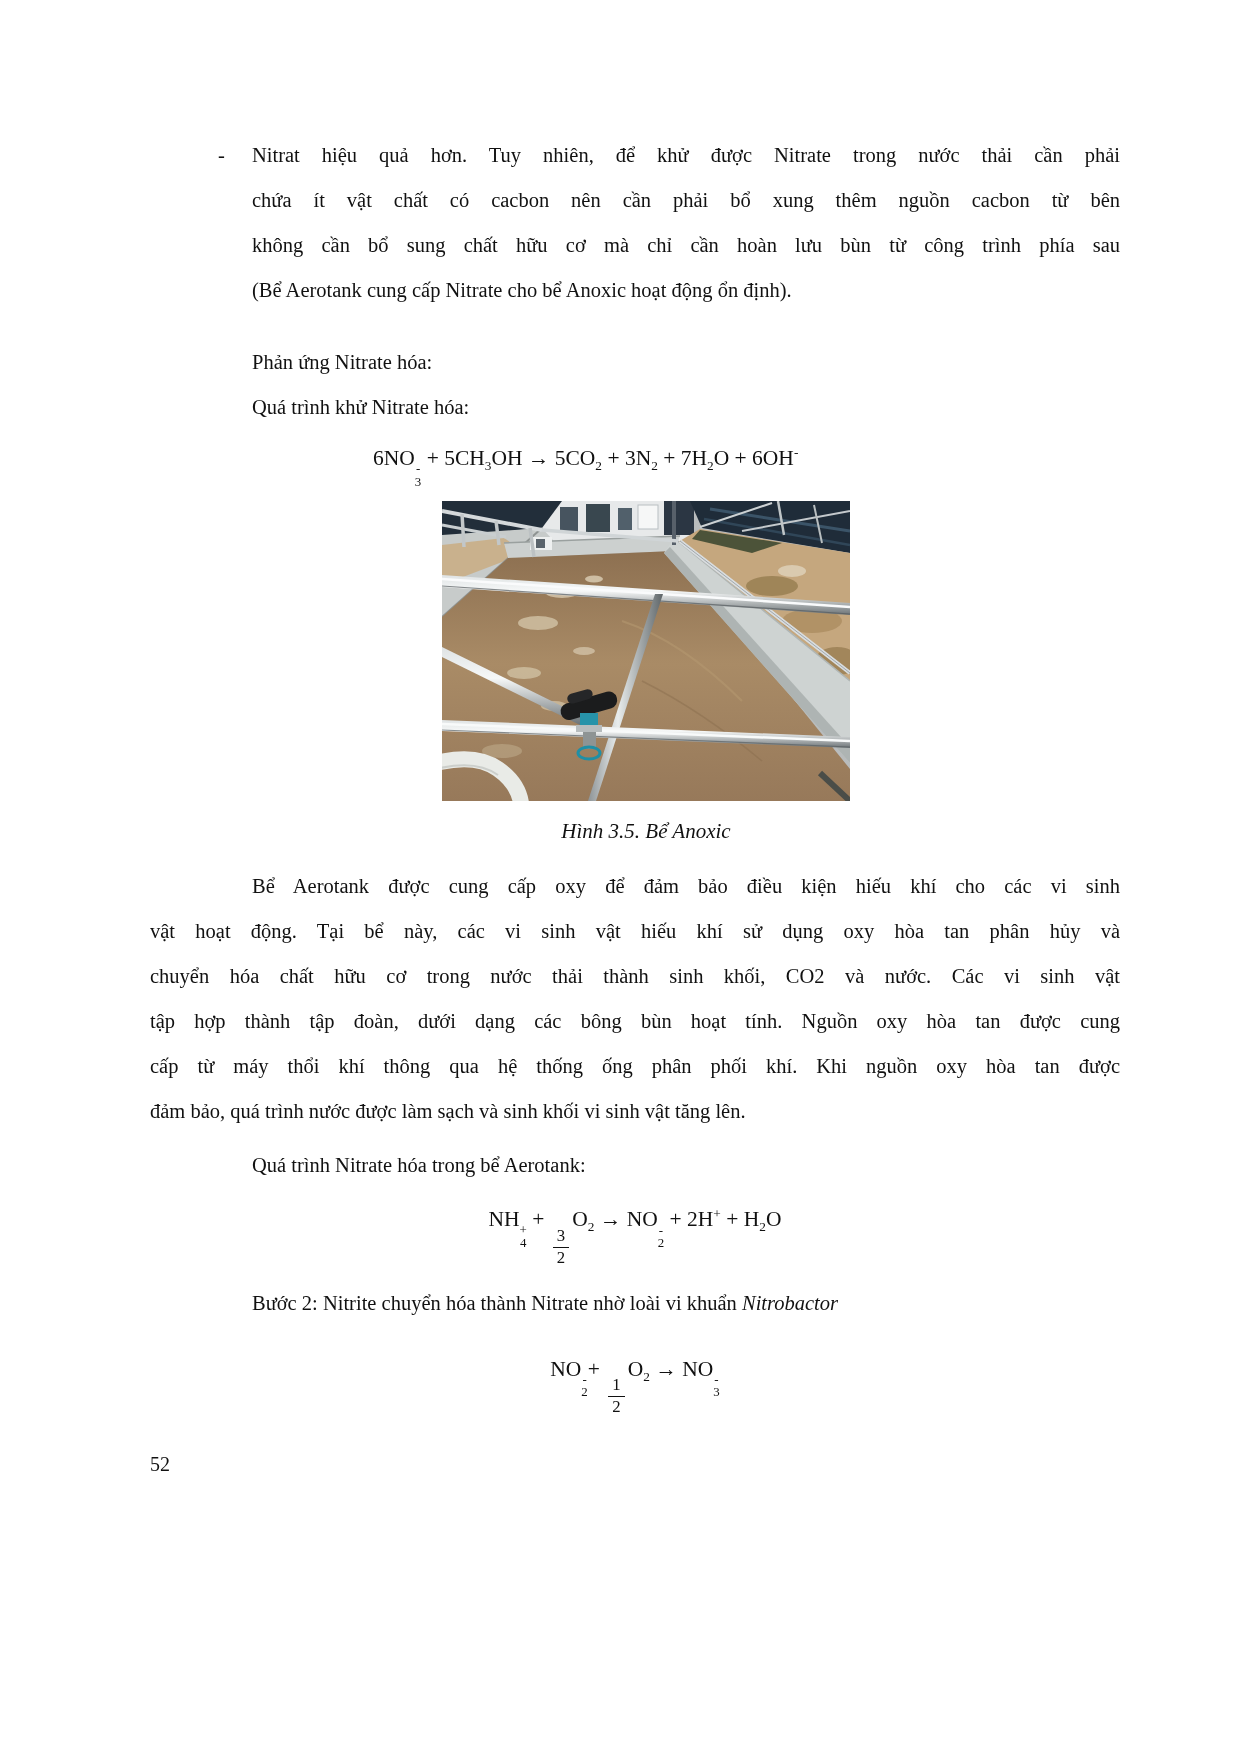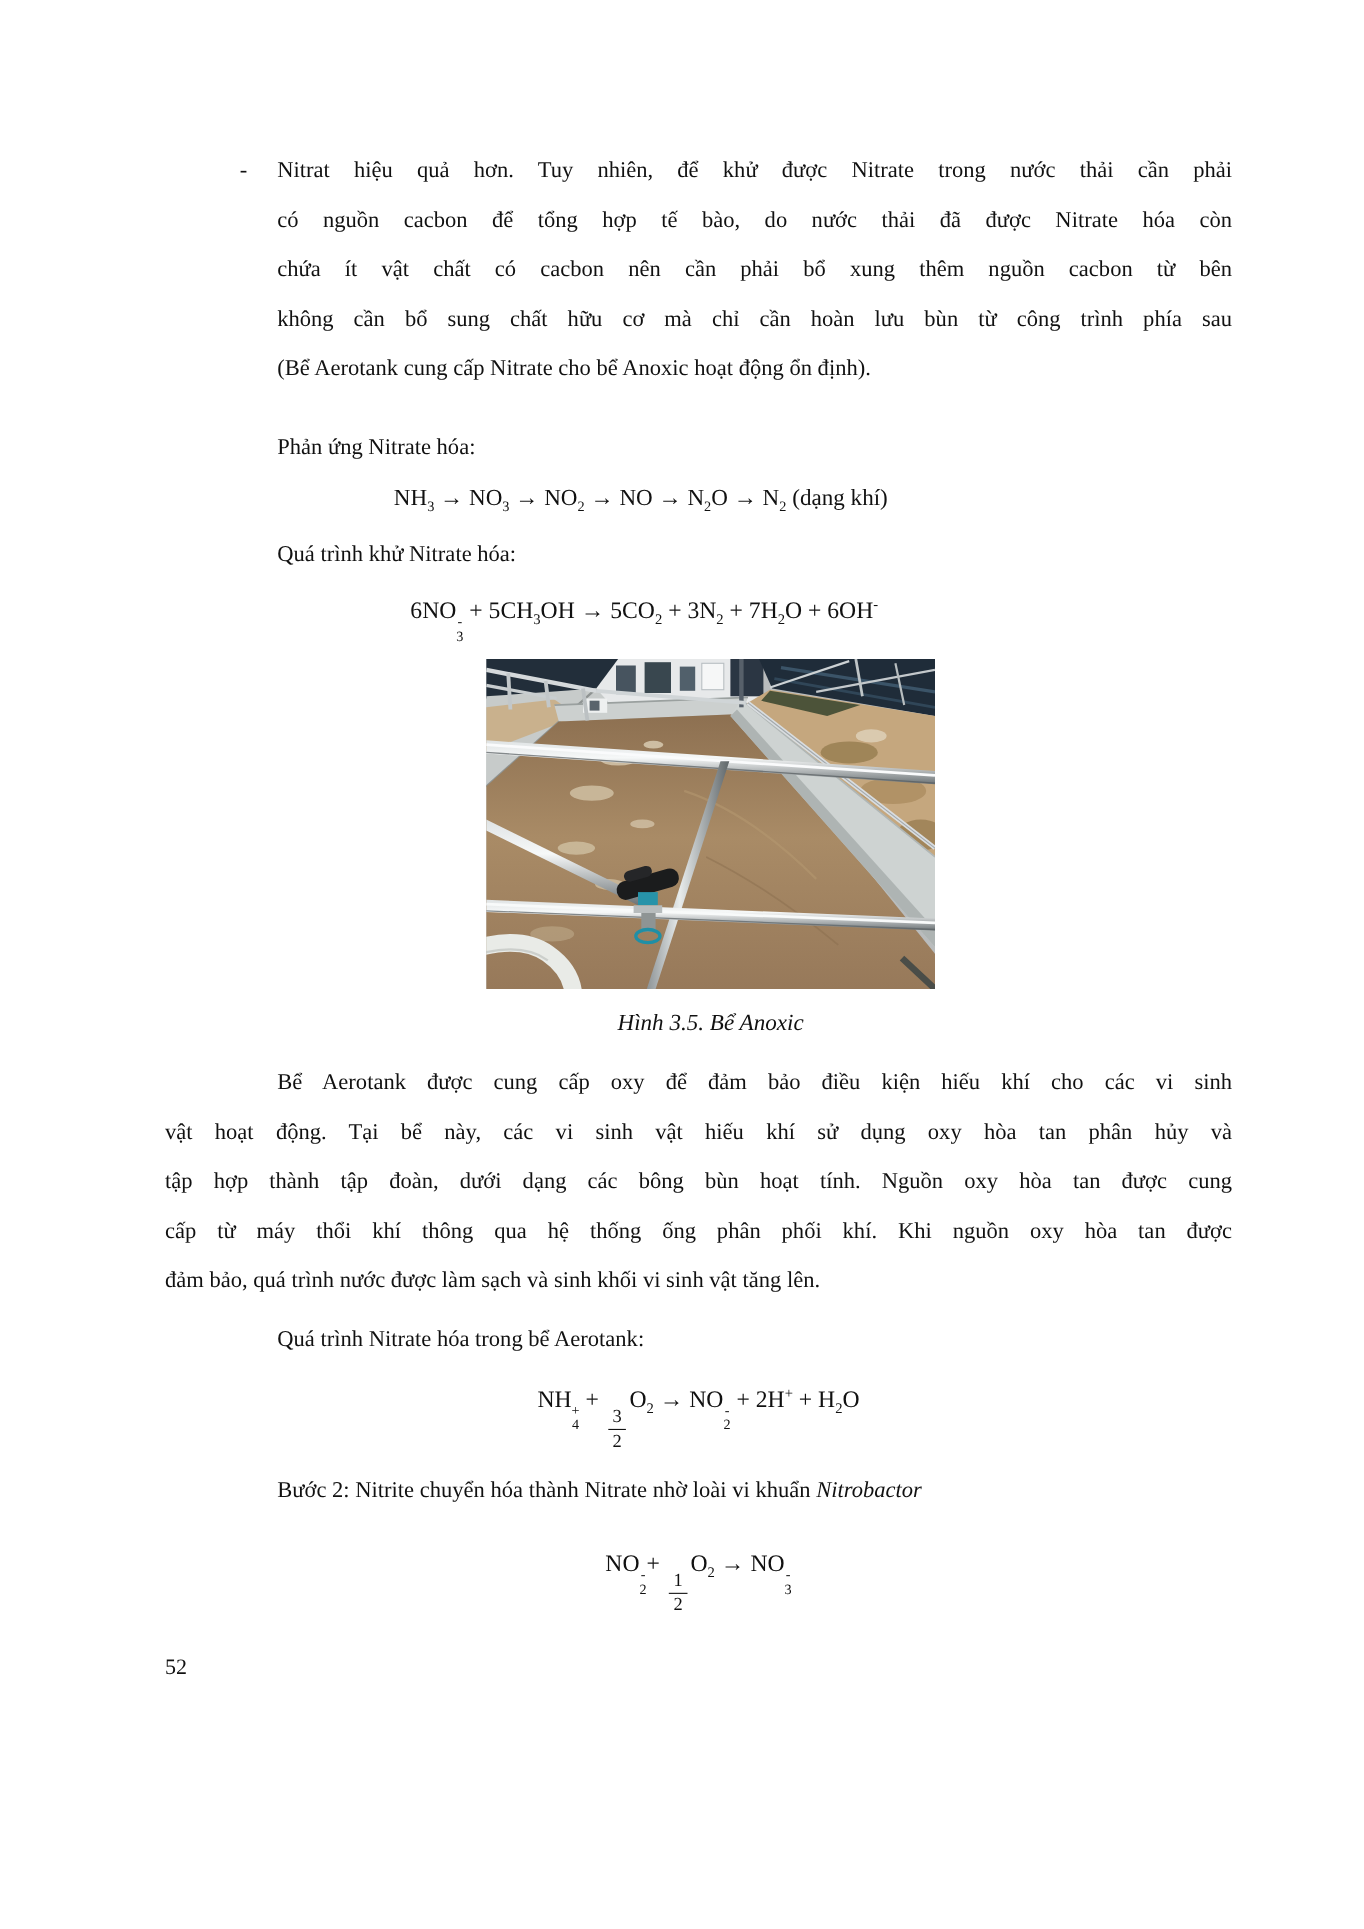--- a/index.html
+++ b/index.html
@@ -41,30 +41,28 @@
 </head>
 <body>
 
 <div class="page">
   <div class="content">
 
     <div class="bullet-item">
       <span class="bullet-marker">-</span>
       <div class="bullet-text">
           <div class="tline j"><span>Nitrat hiệu quả hơn. Tuy nhiên, để khử được Nitrate trong nước thải cần phải</span></div>
-          <div class="tline j"><span>có nguồn cacbon để tổng hợp tế bào, do nước thải đã được Nitrate hóa còn</span></div>
           <div class="tline j"><span>chứa ít vật chất có cacbon nên cần phải bổ xung thêm nguồn cacbon từ bên</span></div>
           <div class="tline j"><span>không cần bổ sung chất hữu cơ mà chỉ cần hoàn lưu bùn từ công trình phía sau</span></div>
           <div class="tline"><span>(Bể Aerotank cung cấp Nitrate cho bể Anoxic hoạt động ổn định).</span></div>
         </div>
     </div>
 
     <p class="label first">Phản ứng Nitrate hóa:</p>
 
-    <div class="formula f1"><span>NH</span><sub>3</sub><span> → NO</span><sub>3</sub><span> → NO</span><sub>2</sub><span> → NO → N</span><sub>2</sub><span>O → N</span><sub>2</sub><span> (dạng khí)</span></div>
 
     <p class="label" style="margin-top:0;">Quá trình khử Nitrate hóa:</p>
 
     <div class="formula f2"><span>6NO</span><span class="stack">
           <span>-</span>
           <span>3</span>
         </span><span> + 5CH</span><sub>3</sub><span>OH → 5CO</span><sub>2</sub><span> + 3N</span><sub>2</sub><span> + 7H</span><sub>2</sub><span>O + 6OH</span><sup>-</sup></div>
 
     <div class="figure">
       <svg width="408" height="300" viewBox="0 0 408 300" xmlns="http://www.w3.org/2000/svg">
@@ -170,20 +168,21 @@
           <path d="M -6 268 Q 34 258 56 274" stroke="#b9bdb9" stroke-width="2" fill="none" opacity="0.6"></path>
           <line x1="378" y1="272" x2="408" y2="300" stroke="#4a4d48" stroke-width="6"></line>
         </g>
       </svg>
       <div class="caption" style="margin-left:-281px;">Hình 3.5. Bể Anoxic</div>
     </div>
 
     <div class="para">
         <div class="tline j ind"><span>Bể Aerotank được cung cấp oxy để đảm bảo điều kiện hiếu khí cho các vi sinh</span></div>
         <div class="tline j"><span>vật hoạt động. Tại bể này, các vi sinh vật hiếu khí sử dụng oxy hòa tan phân hủy và</span></div>
+        <div class="tline j"><span>chuyển hóa chất hữu cơ trong nước thải thành sinh khối, CO2 và nước. Các vi sinh vật</span></div>
         <div class="tline j"><span>tập hợp thành tập đoàn, dưới dạng các bông bùn hoạt tính. Nguồn oxy hòa tan được cung</span></div>
         <div class="tline j"><span>cấp từ máy thổi khí thông qua hệ thống ống phân phối khí. Khi nguồn oxy hòa tan được</span></div>
         <div class="tline"><span>đảm bảo, quá trình nước được làm sạch và sinh khối vi sinh vật tăng lên.</span></div>
       </div>
 
     <p class="label third">Quá trình Nitrate hóa trong bể Aerotank:</p>
 
 
     <div class="formula centered f3"><span>NH</span><span class="stack">
           <span>+</span>

